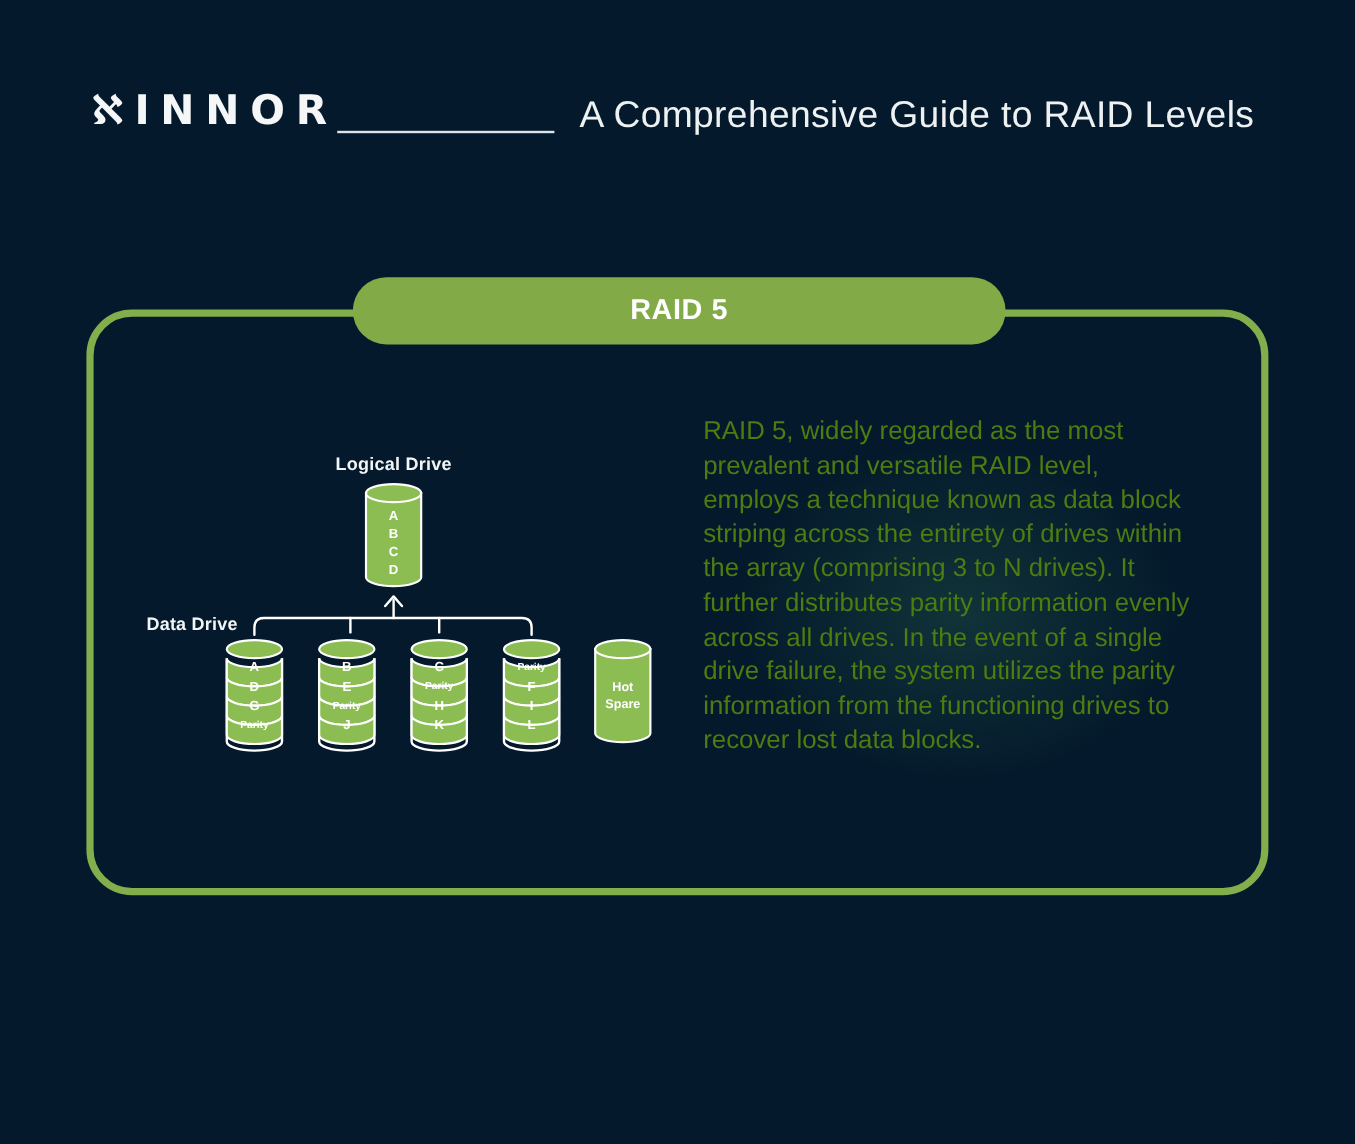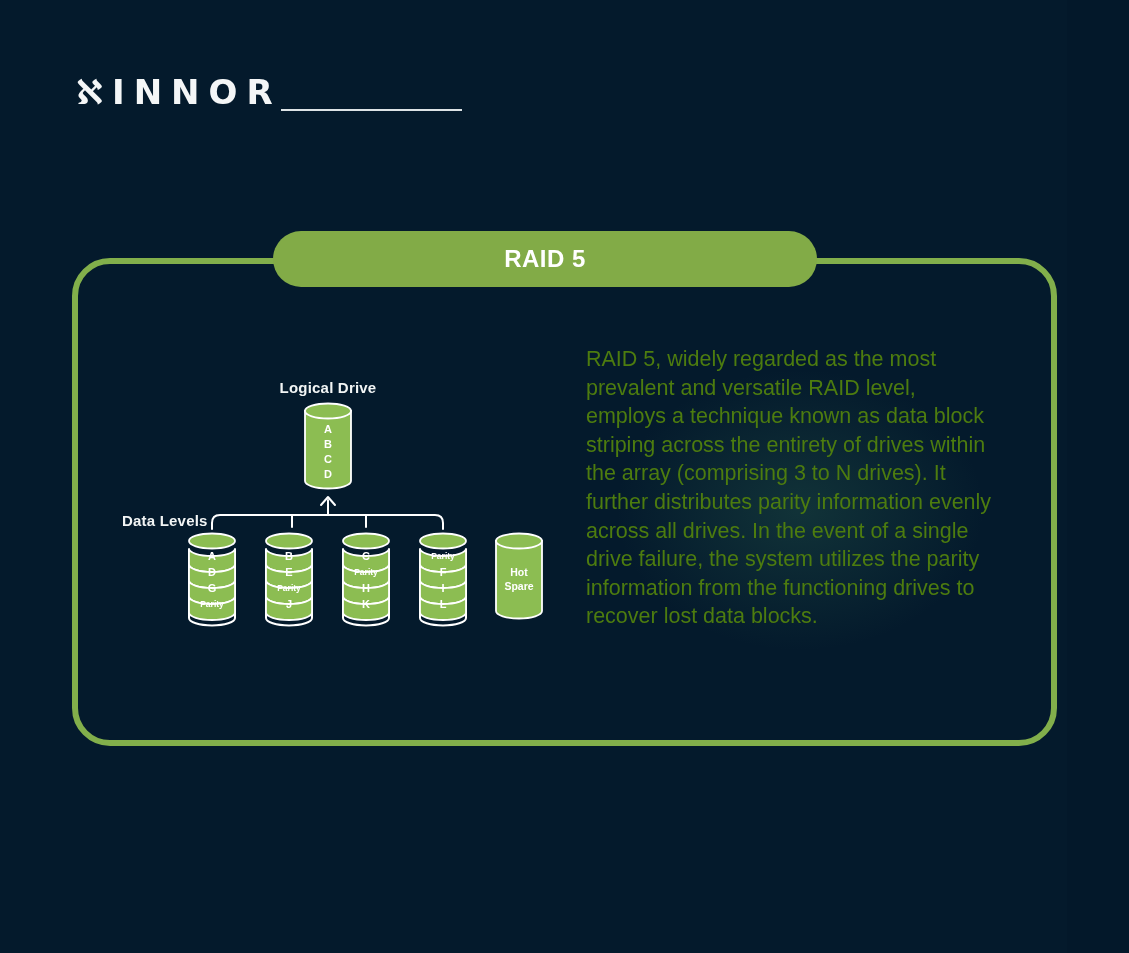--- a/index.html
+++ b/index.html
@@ -28,21 +28,21 @@
     background:radial-gradient(ellipse closest-side, rgba(52,116,88,0.28), rgba(52,116,88,0) 72%);
     pointer-events:none;
   }
   
   .raid-card{
     position:absolute;left:72px;top:258px;width:985px;height:488px;
     border:6px solid #82af4b;border-radius:38px;
     box-sizing:border-box;
   }
   .raid-badge{
-    position:absolute;left:273px;top:231px;width:544px;height:56px;
+    position:absolute;left:294px;top:231px;width:544px;height:56px;
     background:#82ab47;border-radius:28px;
     display:flex;align-items:center;justify-content:center;
     color:#ffffff;font-size:24px;font-weight:bold;letter-spacing:0.5px;
   }
   
   .lbl{
     position:absolute;color:#f2f5f5;font-size:15px;font-weight:700;letter-spacing:0.2px;
   }
   .logical-label{left:243px;top:379px;width:170px;text-align:center;}
   .stripe-label{left:122px;top:512px;width:95px;text-align:left;}
@@ -60,20 +60,21 @@
     color:#4d7c0f;font-size:21.5px;line-height:28.6px;font-weight:400;
   }
 </style>
 </head>
 <body>
 
 <div class="stage">
 
   <div class="brand">ℵINNOR</div>
   <div class="brand-rule"></div>
+  <div class="page-title">A Comprehensive Guide to RAID Levels</div>
 
   <div class="glow"></div>
 
   <div class="raid-card"></div>
   <div class="raid-badge">RAID 5</div>
 
   <div class="lbl logical-label">Logical Drive</div>
   <svg class="cyl" style="left:302px;top:400px;" width="52" height="96" viewBox="0 0 52 96">
     <path class="grn" d="M3 11 L3 81 A23 7.5 0 0 0 49 81 L49 11 Z"></path>
     <ellipse class="grn" cx="26" cy="11" rx="23" ry="7.5"></ellipse>
@@ -84,21 +85,21 @@
   </svg>
 
   <svg class="cyl" style="left:190px;top:488px;" width="280" height="48" viewBox="0 0 280 48">
     <path class="link" d="M22 41 L22 35 Q22 27 30 27 L245 27 Q253 27 253 35 L253 41"></path>
     <path class="link" d="M102 27 L102 39"></path>
     <path class="link" d="M176 27 L176 39"></path>
     <path class="link" d="M138 27 L138 12"></path>
     <path class="link" d="M131 17 L138 9 L145 17"></path>
   </svg>
 
-  <div class="lbl stripe-label">Data Levels</div>
+  <div class="lbl stripe-label">Data Drive</div>
 
   <svg class="cyl" style="left:186px;top:530px;" width="52" height="100" viewBox="0 0 52 100">
     <path class="outline" d="M3 18.5 L3 88 A23 7.5 0 0 0 49 88 L49 18.5"></path>
     <ellipse class="grn" cx="26" cy="11" rx="23" ry="7.5"></ellipse>
     <path class="grn" d="M3 18.5 A23 7.5 0 0 0 49 18.5 L49 34.5 A23 7.5 0 0 1 3 34.5 Z"></path>
     <path class="grn" d="M3 34.5 A23 7.5 0 0 0 49 34.5 L49 50.5 A23 7.5 0 0 1 3 50.5 Z"></path>
     <path class="grn" d="M3 50.5 A23 7.5 0 0 0 49 50.5 L49 66.5 A23 7.5 0 0 1 3 66.5 Z"></path>
     <path class="grn" d="M3 66.5 A23 7.5 0 0 0 49 66.5 L49 82.5 A23 7.5 0 0 1 3 82.5 Z"></path>
     <text class="blk" x="26" y="29.5">A</text>
     <text class="blk" x="26" y="45.5">D</text>

